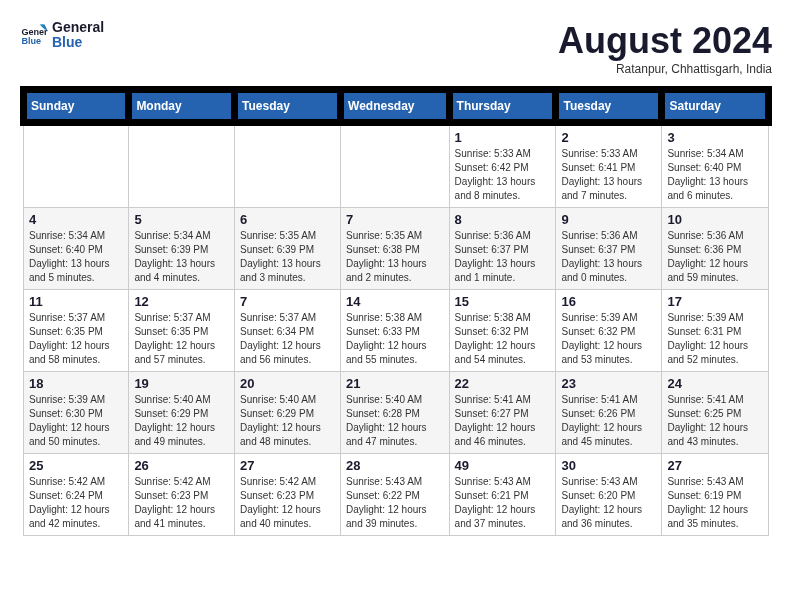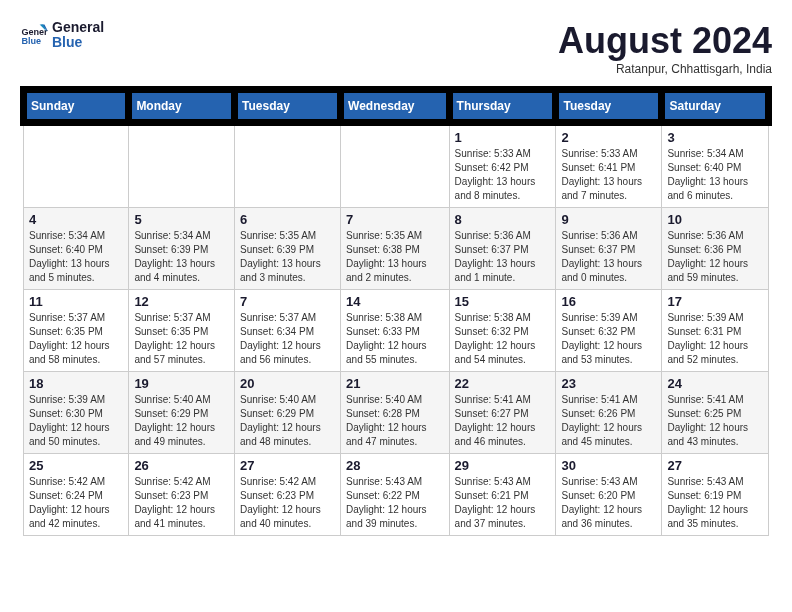--- a/index.html
+++ b/index.html
@@ -232,21 +232,21 @@
         </td>
         <td>
           <div class="day-num">27</div>
           <div class="day-info">Sunrise: 5:42 AM<br>Sunset: 6:23 PM<br>Daylight: 12 hours<br>and 40 minutes.</div>
         </td>
         <td>
           <div class="day-num">28</div>
           <div class="day-info">Sunrise: 5:43 AM<br>Sunset: 6:22 PM<br>Daylight: 12 hours<br>and 39 minutes.</div>
         </td>
         <td>
-          <div class="day-num">29</div>
+          <div class="day-num">49</div>
           <div class="day-info">Sunrise: 5:43 AM<br>Sunset: 6:21 PM<br>Daylight: 12 hours<br>and 37 minutes.</div>
         </td>
         <td>
           <div class="day-num">30</div>
           <div class="day-info">Sunrise: 5:43 AM<br>Sunset: 6:20 PM<br>Daylight: 12 hours<br>and 36 minutes.</div>
         </td>
         <td>
           <div class="day-num">27</div>
           <div class="day-info">Sunrise: 5:43 AM<br>Sunset: 6:19 PM<br>Daylight: 12 hours<br>and 35 minutes.</div>
         </td>

